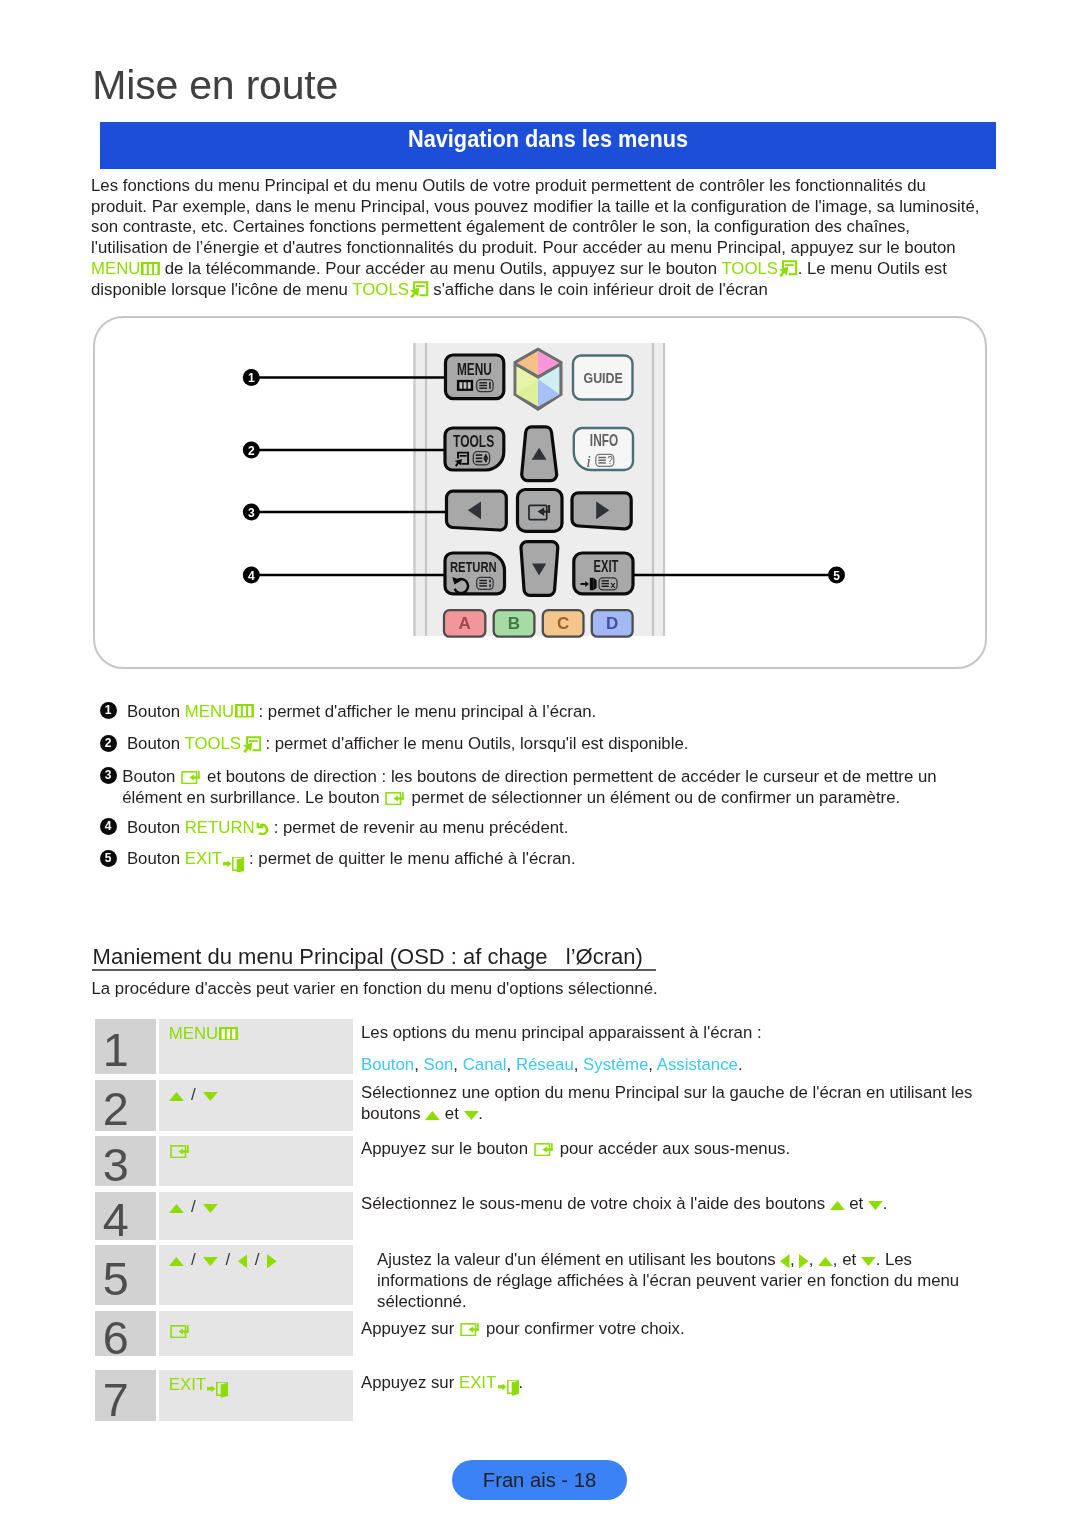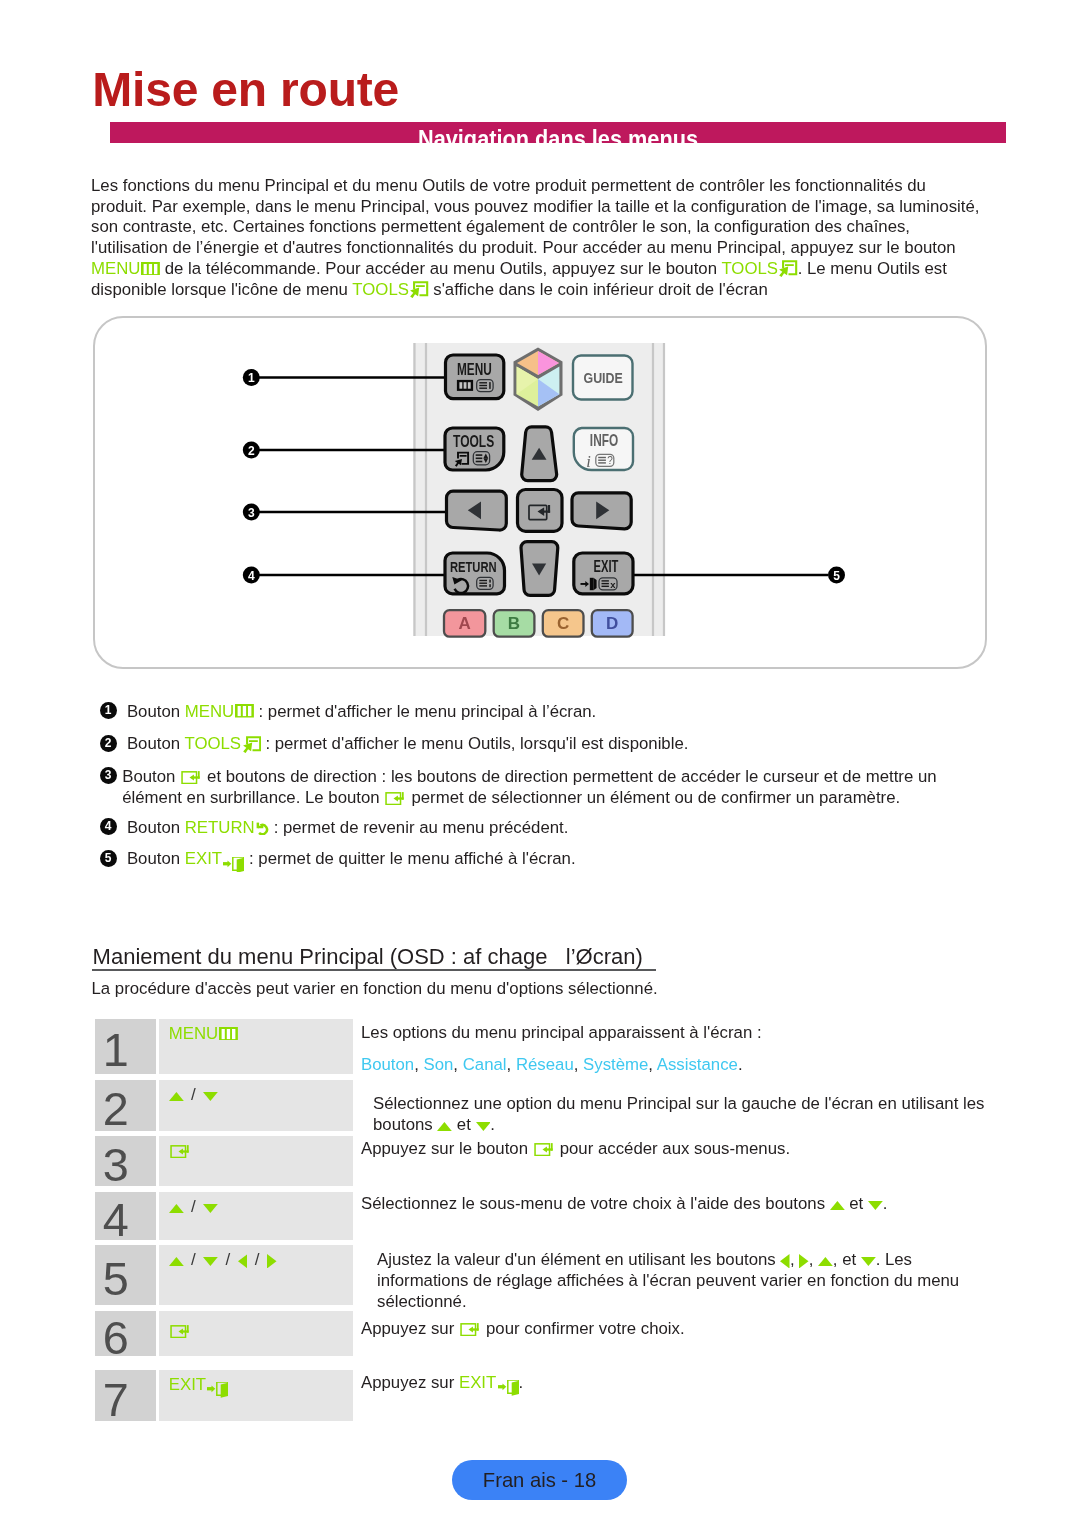--- a/index.html
+++ b/index.html
@@ -6,24 +6,24 @@
   html,body { margin:0; padding:0; }
   body {
     width:1080px; height:1534px; background:#ffffff;
     font-family:"Liberation Sans", sans-serif;
     color:#231f20; position:relative; overflow:hidden;
     -webkit-font-smoothing:antialiased;
   }
   .page { position:absolute; left:0; top:0; width:1080px; height:1534px; }
 
   
-  .page-title { position:absolute; left:92.3px; top:62px; font-size:48px; font-weight:700; color:#b91c1c; letter-spacing:-0.2px; }
-
-  
-  .section-bar { position:absolute; left:110px; top:122px; width:896px; height:21px; background:#be185d; }
+  .page-title { position:absolute; left:92.3px; top:62px; font-size:41px; font-weight:400; color:#404040; letter-spacing:-0.2px; }
+
+  
+  .section-bar { position:absolute; left:100px; top:122px; width:896px; height:47px; background:#1d4ed8; }
   .section-bar-label { position:absolute; left:0; top:0; width:896px; height:33px;
                  color:#fff; font-size:24.3px; font-weight:bold; text-align:center; line-height:34.5px;
                  transform:scaleX(0.894); transform-origin:50% 50%; }
 
   
   .intro { position:absolute; left:91px; top:175.7px; width:894px; font-size:16.8px; line-height:20.84px; color:#231f20; }
 
   
   .g { color:#8ddd00; white-space:nowrap; }
   .cy { color:#3fc8f0; }
@@ -352,21 +352,21 @@
     </div>
     <div class="step" style="top:1080px;height:50.7px;">
       <div class="num" style="height:50.7px;line-height:59.7px;">2</div>
       <div class="btn" style="height:50.7px;">
           <span class="btncell-in"><svg class="tri tri-u" viewBox="0 0 14.8 9">
               <polygon points="7.4,0 14.8,9 0,9" fill="#8ddd00"></polygon>
             </svg><span class="sl">/</span><svg class="tri tri-d" viewBox="0 0 14.8 9">
               <polygon points="7.4,9 14.8,0 0,0" fill="#8ddd00"></polygon>
             </svg></span>
         </div>
-      <div class="desc" style="top:13px;margin-left:12px;"><span>Sélectionnez une option du menu Principal sur la gauche de l'écran en utilisant les boutons </span><svg class="tri tri-u" viewBox="0 0 14.8 9">
+      <div class="desc" style="top:2px;"><span>Sélectionnez une option du menu Principal sur la gauche de l'écran en utilisant les boutons </span><svg class="tri tri-u" viewBox="0 0 14.8 9">
             <polygon points="7.4,0 14.8,9 0,9" fill="#8ddd00"></polygon>
           </svg><span> et </span><svg class="tri tri-d" viewBox="0 0 14.8 9">
             <polygon points="7.4,9 14.8,0 0,0" fill="#8ddd00"></polygon>
           </svg><span>.</span></div>
     </div>
     <div class="step" style="top:1136px;height:50px;">
       <div class="num" style="height:50px;line-height:59.0px;">3</div>
       <div class="btn" style="height:50px;">
           <span class="btncell-in"><svg class="ic ic-enter" viewBox="0 0 40 28.8">
               <rect x="1.8" y="1.8" width="31.4" height="25.2" fill="none" stroke="#8ddd00" stroke-width="3.3"></rect>

